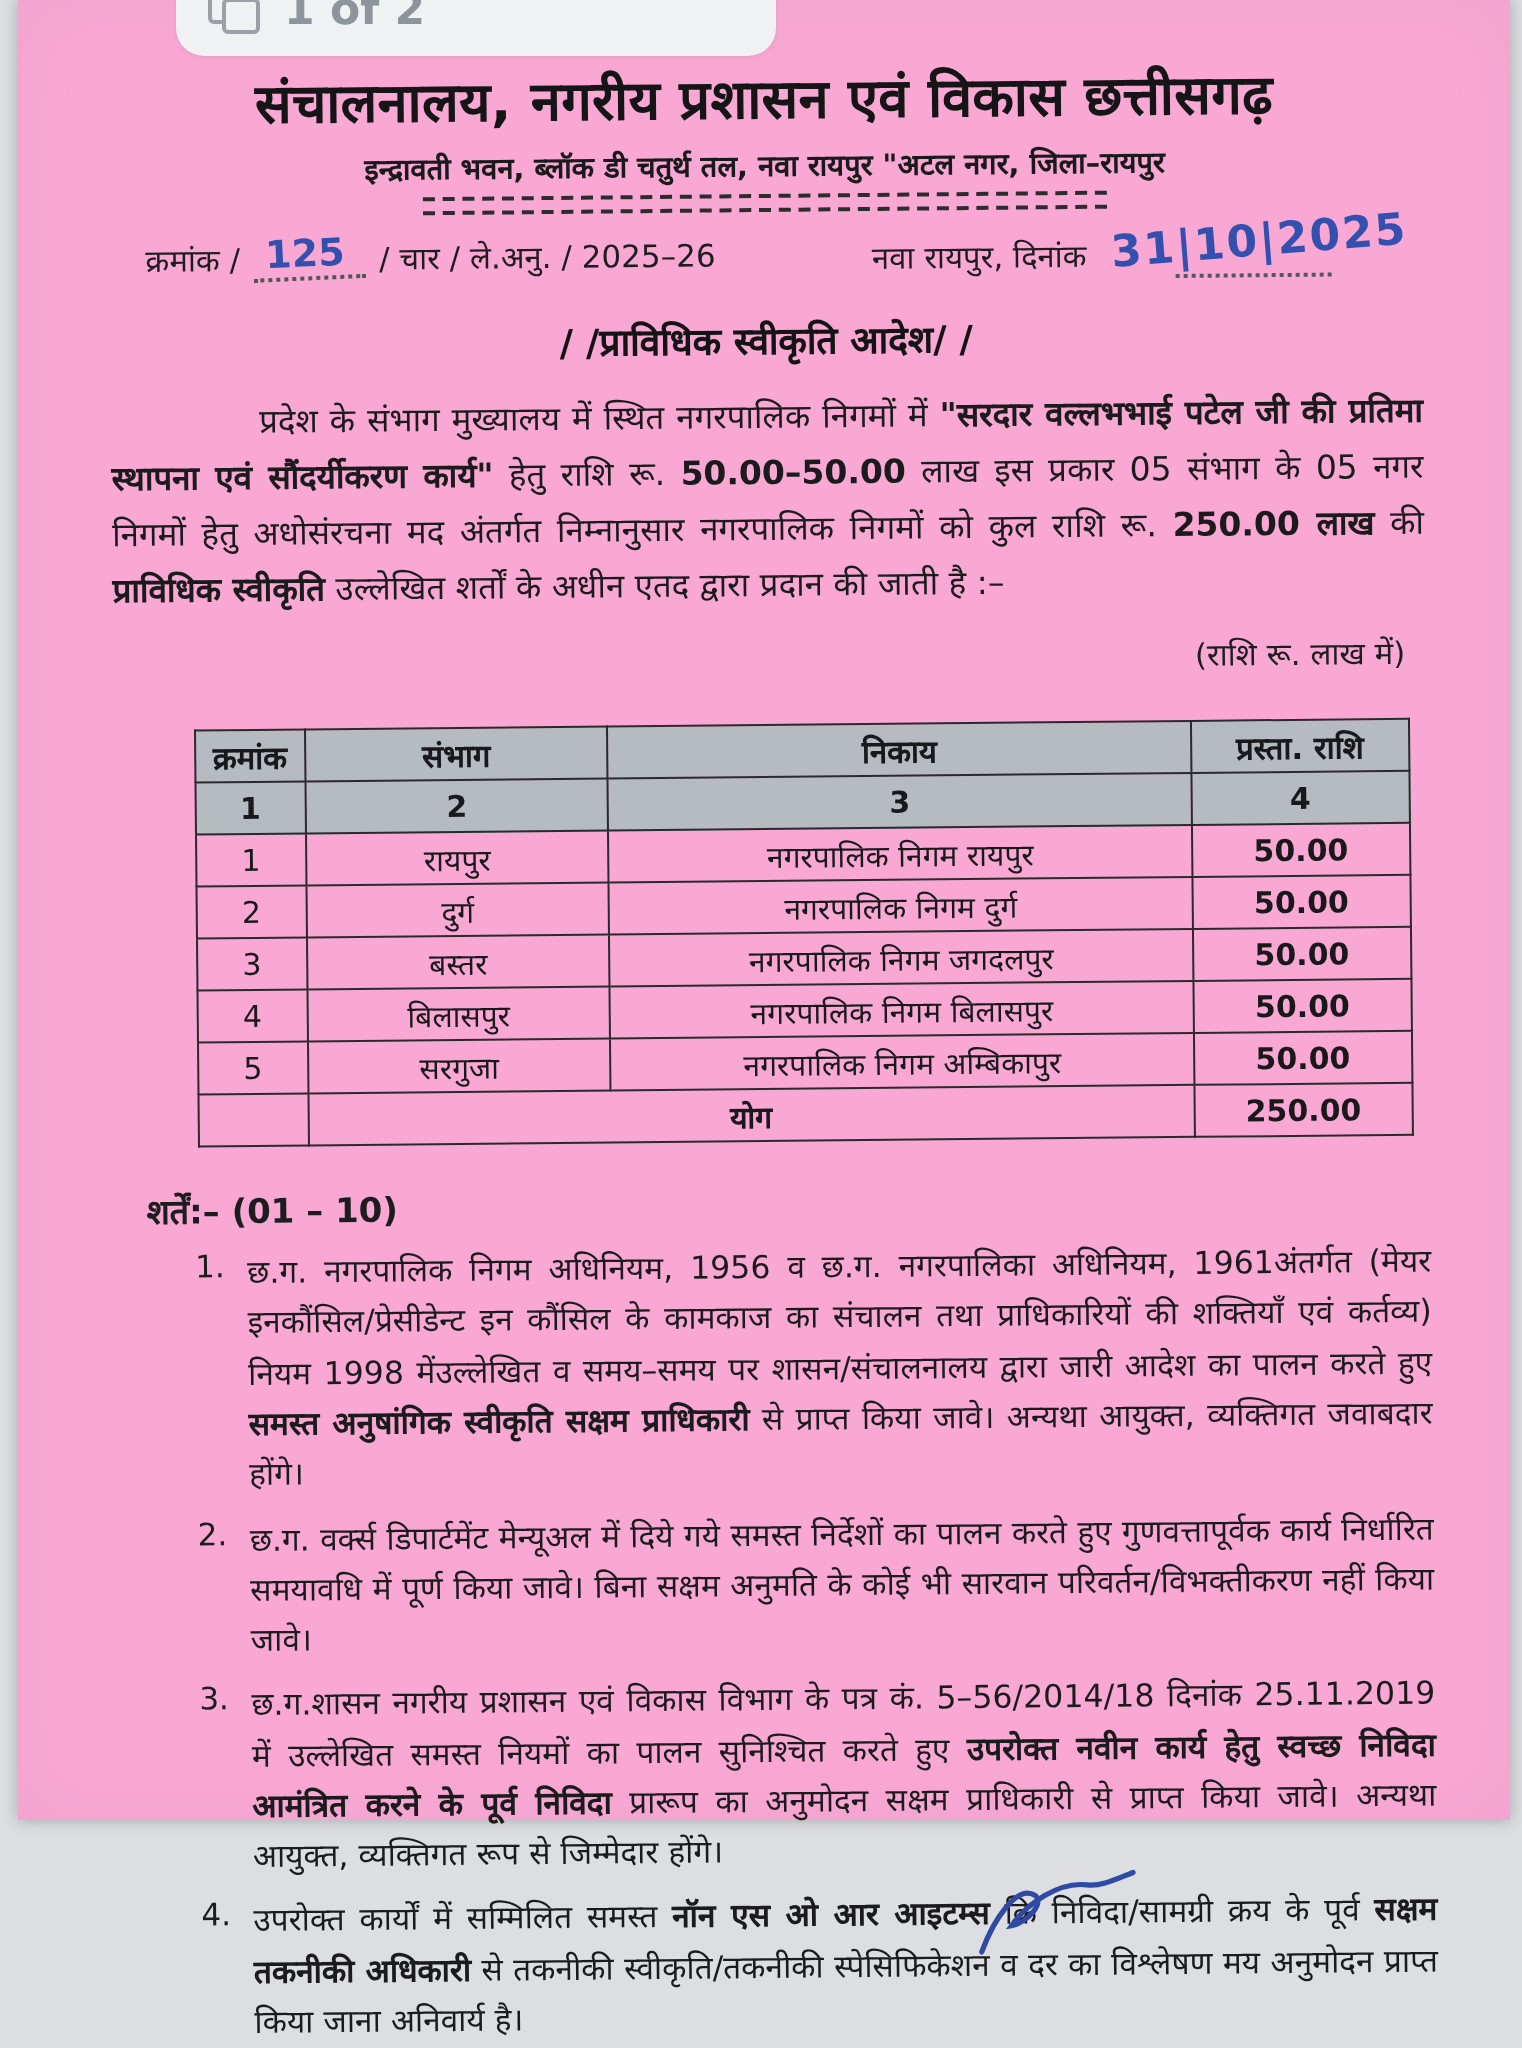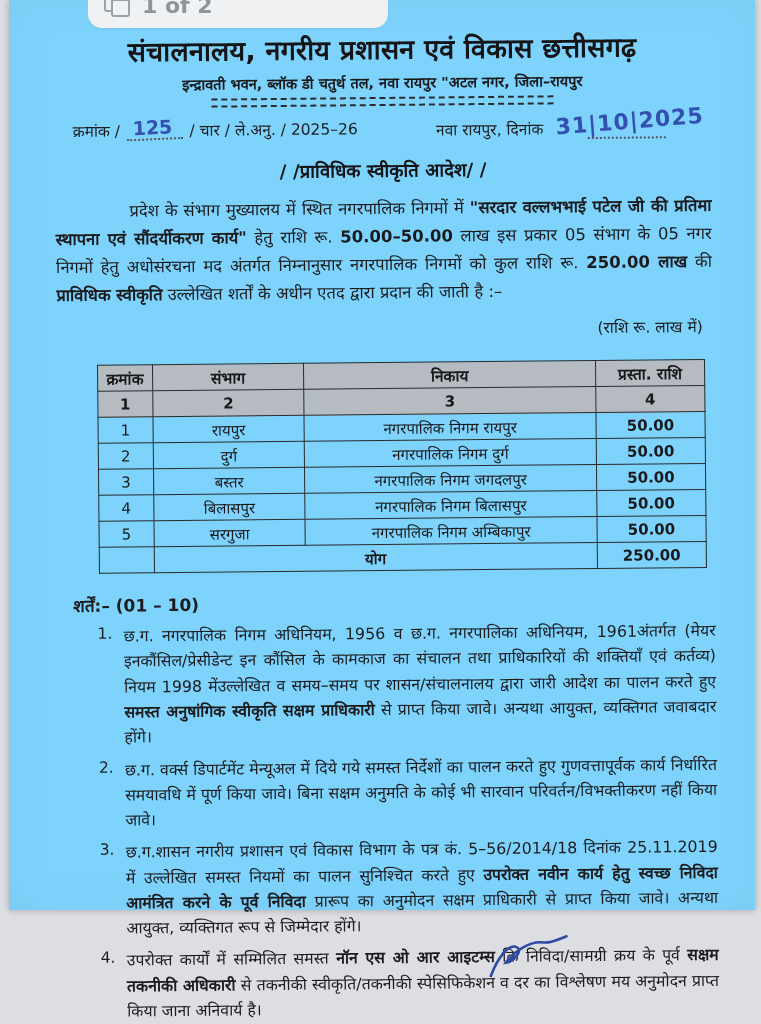--- a/index.html
+++ b/index.html
@@ -7,21 +7,21 @@
     width: 761px; height: 1024px;
     background: #dcdee1;
     overflow: hidden;
     font-family: "DejaVu Sans", sans-serif;
   }
   .stage { position: relative; width: 761px; height: 920px; }
 
   
   .sheet {
     position: absolute; left: 9px; top: 0; right: 6px; bottom: 10px;
-    background: #7dd3fc;
+    background: #f9a8d4;
     box-shadow: 0 0 7px rgba(60,60,70,.35), inset 0 0 40px rgba(120,120,130,.08);
   }
   .doc {
     position: absolute; inset: 0;
     transform: rotate(-0.55deg);
     transform-origin: 50% 40%;
     padding: 0 42px 0 48px;
     box-sizing: border-box;
     color: #1d1d20;
   }

